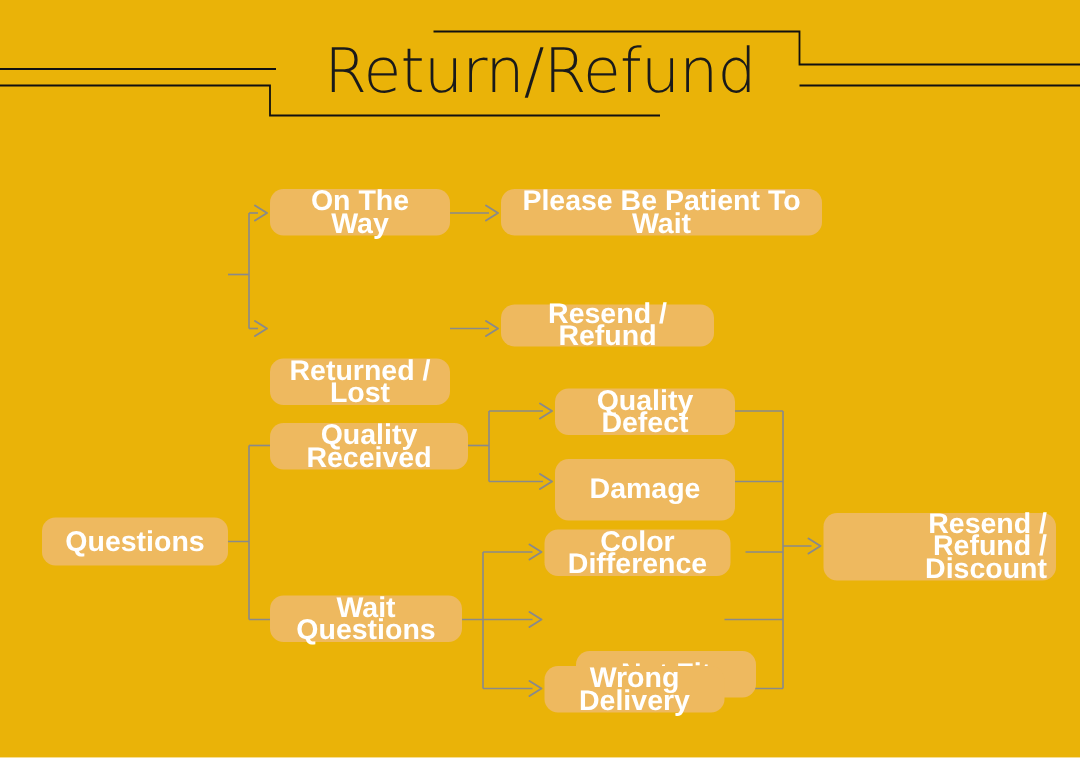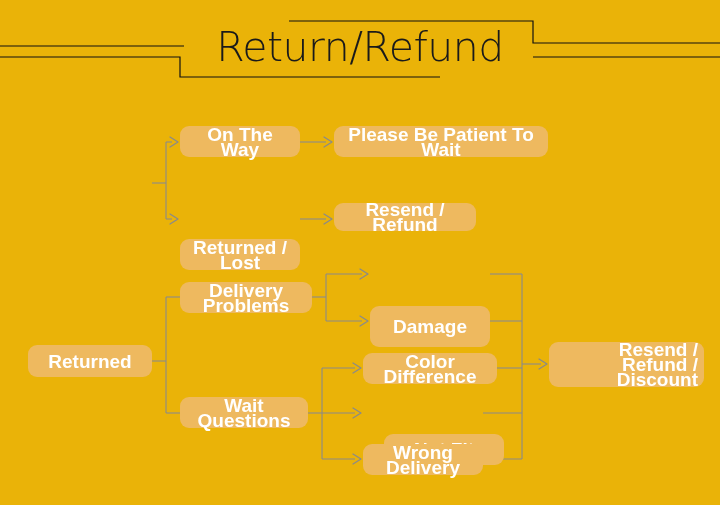--- a/index.html
+++ b/index.html
@@ -139,30 +139,31 @@
 
 
   <div class="node" style="left:180px; top:126px; width:120px; height:31px;">On The Way</div>
 
   <div class="node" style="left:334px; top:126px; width:214px; height:31px;">Please Be Patient To Wait</div>
 
   <div class="node" style="left:180px; top:203px; width:120px; height:31px;margin-top:36px;">Returned / Lost</div>
 
   <div class="node" style="left:334px; top:203px; width:142px; height:14px;">Resend / Refund</div>
 
-  <div class="node" style="left:28px;  top:345px; width:124px; height:32px;">Returned</div>
+  <div class="node" style="left:28px;  top:345px; width:124px; height:32px;">Questions</div>
 
-  <div class="node" style="left:180px; top:282px; width:132px; height:31px;">Delivery Problems</div>
+  <div class="node" style="left:180px; top:282px; width:132px; height:31px;">Quality Received</div>
 
   <div class="node" style="left:180px; top:397px; width:128px; height:31px;">Wait Questions</div>
 
+  <div class="node" style="left:370px; top:259px; width:120px; height:31px;">Quality Defect</div>
 
   <div class="node" style="left:370px; top:306px; width:120px; height:41px;">Damage</div>
 
-  <div class="node" style="left:363px; top:353px; width:134px; height:31px;">Color Difference</div>
+  <div class="node" style="left:363px; top:353px; width:124px; height:31px;">Color Difference</div>
 
   <div class="node" style="left:384px; top:399px; width:120px; height:31px;margin-top:35px;">Not Fit</div>
 
   <div class="node" style="left:363px; top:444px; width:120px; height:31px;">Wrong Delivery</div>
 
   <div class="node" style="left:549px; top:342px; width:155px; height:45px;text-align:right;">Resend / Refund /
 Discount</div>
 
 </div>
 

